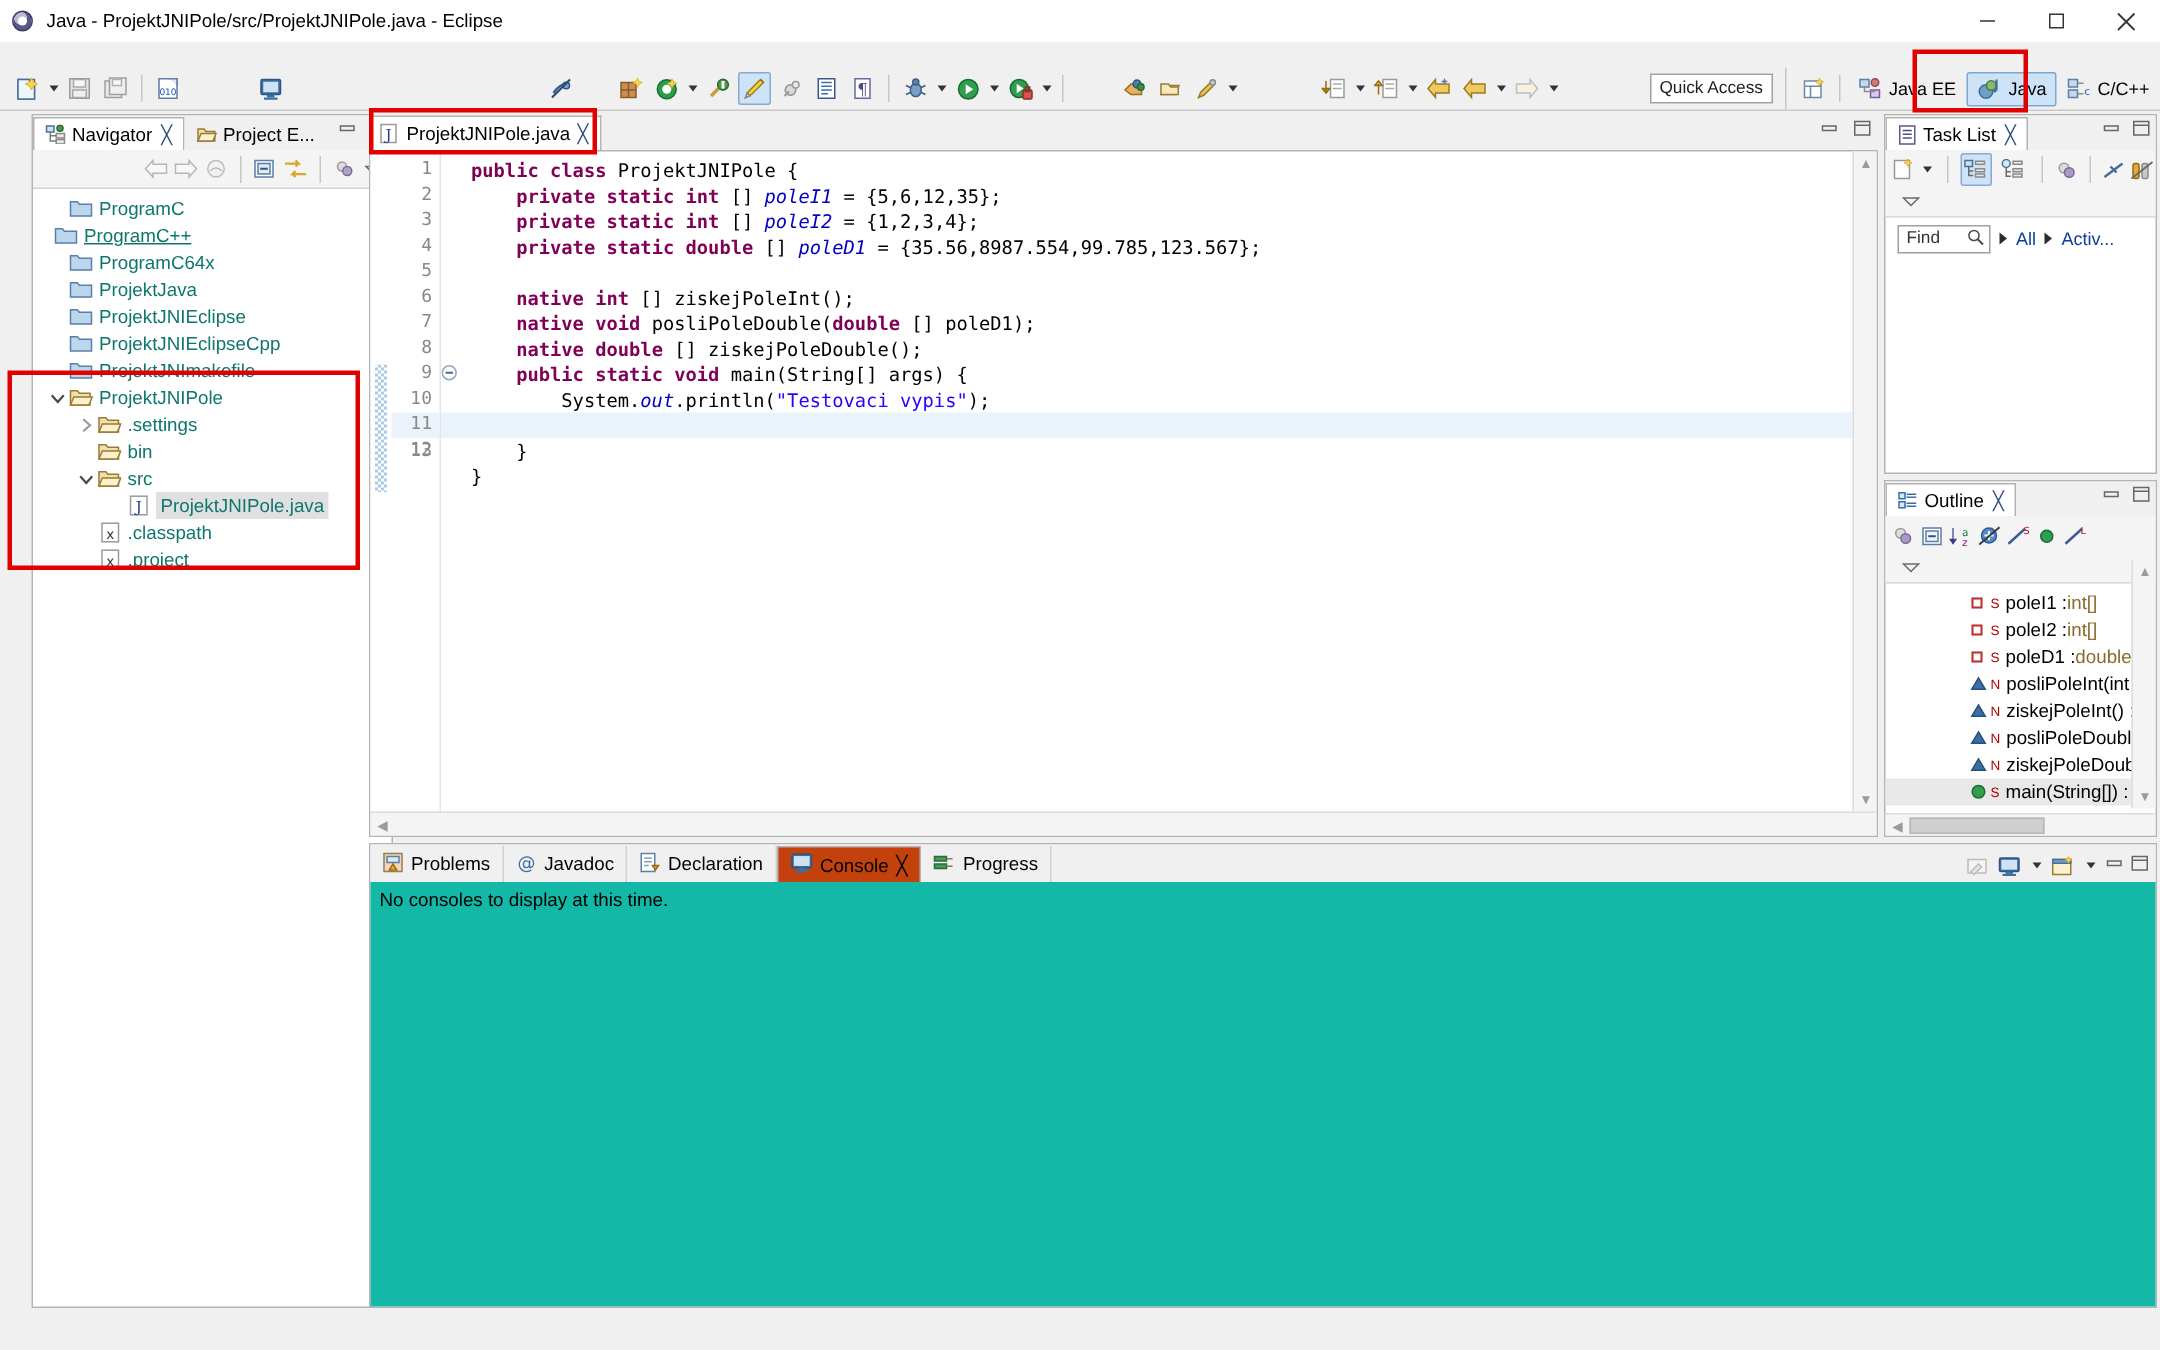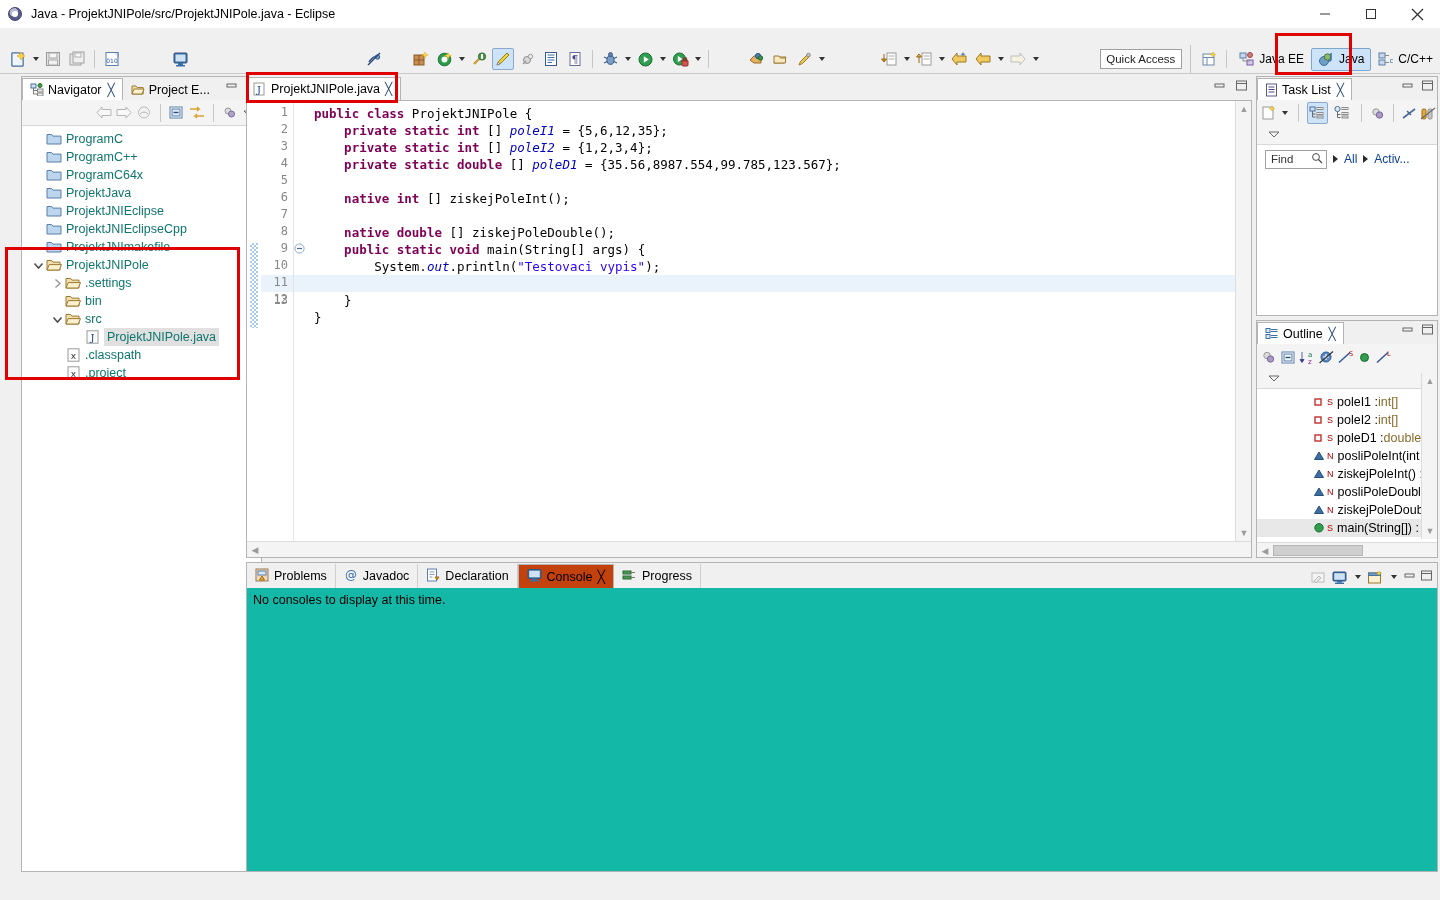--- a/index.html
+++ b/index.html
@@ -521,21 +521,21 @@
     <div class="tree" id="nav-tree">
         <div class="trow" style="padding-left: 10px;">
           <span class="twist"></span>
           <span class="ticon">
             <svg width="16" height="14">
               <path d="M1 12 V2.5 h4.6 l1.3 1.6 H15 V12z" fill="#bcd6ee" stroke="#5a7fa8"></path>
             </svg>
           </span>
           <span class="tlabel">ProgramC</span>
         </div>
-        <div class="trow" style="padding-left: 10px;">
+        <div class="trow" style=" text-decoration: underline;">
           <span class="twist"></span>
           <span class="ticon">
             <svg width="16" height="14">
               <path d="M1 12 V2.5 h4.6 l1.3 1.6 H15 V12z" fill="#bcd6ee" stroke="#5a7fa8"></path>
             </svg>
           </span>
           <span class="tlabel">ProgramC++</span>
         </div>
         <div class="trow" style="padding-left: 10px;">
           <span class="twist"></span>
@@ -719,20 +719,21 @@
           <div class="ln" style="top: 174px;">11</div>
           <div class="ln" style="top: 191px;">12</div>
           <div class="ln" style="top: 192px;">13</div>
         </div>
       <div class="ed-code" id="code">
           <div class="cl" style="top: 4px;"><span class="kw">public</span><span class="plain"> </span><span class="kw">class</span><span class="plain"> ProjektJNIPole {</span></div>
           <div class="cl" style="top: 21px;"><span class="plain">    </span><span class="kw">private</span><span class="plain"> </span><span class="kw">static</span><span class="plain"> </span><span class="kw">int</span><span class="plain"> [] </span><span class="fld">poleI1</span><span class="plain"> = {5,6,12,35};</span></div>
           <div class="cl" style="top: 38px;"><span class="plain">    </span><span class="kw">private</span><span class="plain"> </span><span class="kw">static</span><span class="plain"> </span><span class="kw">int</span><span class="plain"> [] </span><span class="fld">poleI2</span><span class="plain"> = {1,2,3,4};</span></div>
           <div class="cl" style="top: 55px;"><span class="plain">    </span><span class="kw">private</span><span class="plain"> </span><span class="kw">static</span><span class="plain"> </span><span class="kw">double</span><span class="plain"> [] </span><span class="fld">poleD1</span><span class="plain"> = {35.56,8987.554,99.785,123.567};</span></div>
           <div class="cl" style="top: 89px;"><span class="plain">    </span><span class="kw">native</span><span class="plain"> </span><span class="kw">int</span><span class="plain"> [] ziskejPoleInt();</span></div>
+          <div class="cl" style="top: 106px;"><span class="plain">    </span><span class="kw">native</span><span class="plain"> </span><span class="kw">void</span><span class="plain"> posliPoleDouble(</span><span class="kw">double</span><span class="plain"> [] poleD1);</span></div>
           <div class="cl" style="top: 123px;"><span class="plain">    </span><span class="kw">native</span><span class="plain"> </span><span class="kw">double</span><span class="plain"> [] ziskejPoleDouble();</span></div>
           <div class="cl" style="top: 140px;"><span class="plain">    </span><span class="kw">public</span><span class="plain"> </span><span class="kw">static</span><span class="plain"> </span><span class="kw">void</span><span class="plain"> main(String[] args) {</span></div>
           <div class="cl" style="top: 157px;"><span class="plain">        System.</span><span class="fld">out</span><span class="plain">.println(</span><span class="str">"Testovaci vypis"</span><span class="plain">);</span></div>
           <div class="cl-hl" style="top: 174px;"></div>
           <div class="cl" style="top: 174px;"></div>
           <div class="cl" style="top: 191px;"><span class="plain">    }</span></div>
           <div class="cl" style="top: 208px;"><span class="plain">}</span></div>
         </div>
       <div class="vsb">
         <div class="sbarrow">▲</div>

